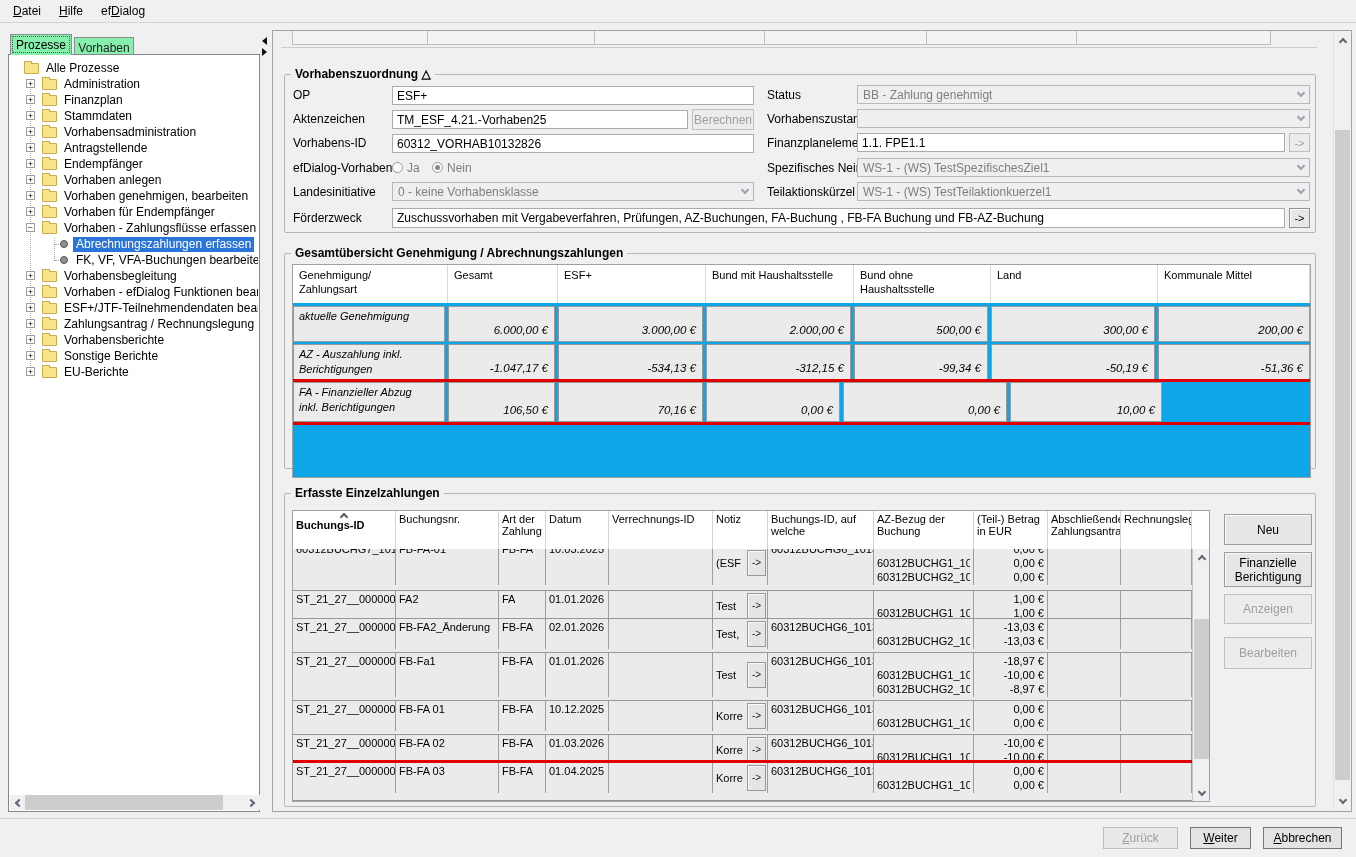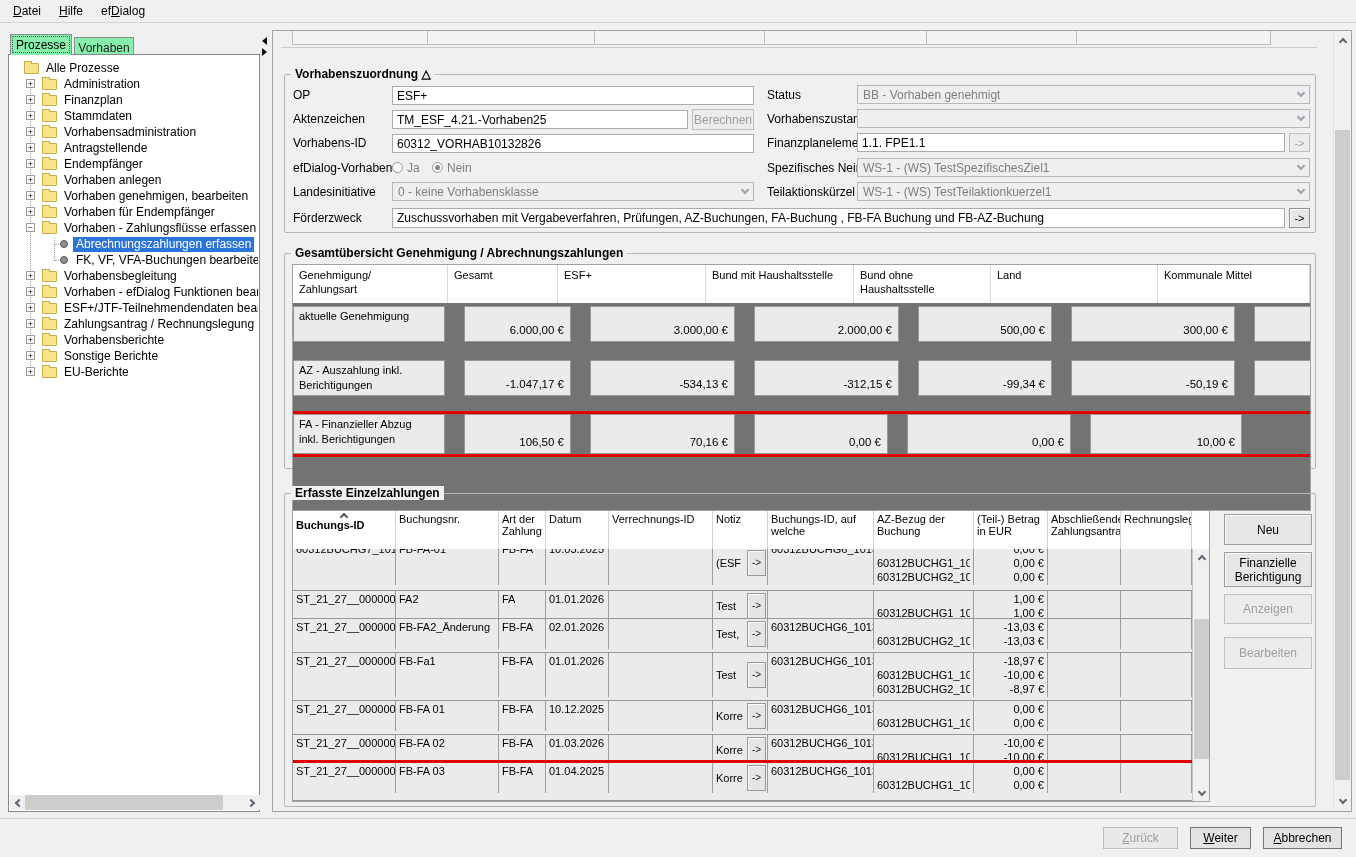--- a/index.html
+++ b/index.html
@@ -62,25 +62,25 @@
   .field { position:absolute; border:1px solid #a9abb1; background:#fff; font:12px "Liberation Sans",sans-serif; padding:0 4px; color:#000; height:19px; }
   .select { position:absolute; height:19px; border:1px solid #b6b8bc; background:#efefef; display:flex; align-items:center; padding:0 5px; color:#7e7e7e; font-size:12px; overflow:hidden; white-space:nowrap; }
   .select .chev { margin-left:auto; flex:none; }
   .mini-btn { position:absolute; border:1px solid #8f9295; background:#e7e7e7; font:11px "Liberation Sans",sans-serif; text-align:center; padding:0; box-shadow:inset 1px 1px #fdfdfd; }
   .btn-disabled { border:1px solid #c0c0c0 !important; background:#ececec !important; color:#9f9f9f !important; box-shadow:none !important; }
   .radio { position:absolute; width:11px; height:11px; border-radius:50%; border:1px solid #9a9a9a; background:#fbfbfb; }
   .radio.checked::after { content:""; position:absolute; left:2px; top:2px; width:5px; height:5px; border-radius:50%; background:#8a8a8a; }
   .radio-lbl { position:absolute; color:#7e7e7e; font-size:12px; }
 
   
-  #ov-table { position:absolute; left:7px; top:10px; width:1019px; height:247px; border:1px solid #a2a2a2; background:#737373; overflow:hidden; }
+  #ov-table { position:absolute; left:7px; top:10px; width:1019px; height:214px; border:1px solid #a2a2a2; background:#0ea5e9; overflow:hidden; }
   #ov-head { display:flex; height:38px; background:#fff; }
   .ov-hcell { border-right:1px solid #d9d9d9; padding:3px 6px; font-size:11px; line-height:14px; white-space:pre-line; overflow:hidden; flex:none; }
   #ov-body { padding-top:3px; }
-  .ov-row { display:flex; gap:19px; margin-bottom:18px; position:relative; }
+  .ov-row { display:flex; gap:3px; margin-bottom:2px; position:relative;font-style:italic; }
   .ov-cell { border:1px solid #989898; background:#ebebeb; overflow:hidden; flex:none; font-size:11px; }
   .ov-label { padding:2px 5px; line-height:15px; white-space:pre-line; }
   .ov-num { display:flex; align-items:flex-end; justify-content:flex-end; padding:0 6px 5px 2px; font-size:11.5px; white-space:nowrap; }
   .ov-row.hl { outline:3px solid var(--hl,#e00000); z-index:2; }
 
   
   #p-table { position:absolute; left:7px; top:16px; width:918px; height:292px; border:1px solid #a2a2a2; background:#f0f0f0; overflow:hidden; }
   #p-head { display:flex; height:38px; background:#fff; overflow:hidden; }
   .p-hcell { border-right:1px solid #d4d4d4; padding:2px 3px; font-size:11px; line-height:12px; overflow:hidden; flex:none; position:relative; }
   .sort-arrow { display:block; width:6px; height:6px; border-top:2px solid #5a5a5a; border-right:2px solid #5a5a5a; transform:rotate(-45deg); margin:1px auto -1px auto; }
@@ -280,21 +280,21 @@
       <span>0 - keine Vorhabensklasse</span>
       <span class="chev down lite"></span>
     </div>
 
     <span class="flabel" style="left:8px;top:136px;">Förderzweck</span>
     <input class="field" style="left: 107px; top: 133px; width: 893px; height: 20px;" readonly="" value="Zuschussvorhaben mit Vergabeverfahren, Prüfungen, AZ-Buchungen, FA-Buchung , FB-FA Buchung und FB-AZ-Buchung">
     <button class="mini-btn" style="left:1004px;top:133px;width:21px;height:20px;">-&gt;</button>
 
     <span class="flabel" style="left:482px;top:13px;">Status</span>
     <div class="select" style="left:572px;top:10px;width:453px;">
-      <span>BB - Vorhaben genehmigt</span>
+      <span>BB - Zahlung genehmigt</span>
       <span class="chev down lite"></span>
     </div>
 
     <span class="flabel" style="left:482px;top:37px;">Vorhabenszustand</span>
     <div class="select" style="left:572px;top:34px;width:453px;">
       <span></span>
       <span class="chev down lite"></span>
     </div>
 
     <span class="flabel" style="left:482px;top:61px;">Finanzplanelement</span>

